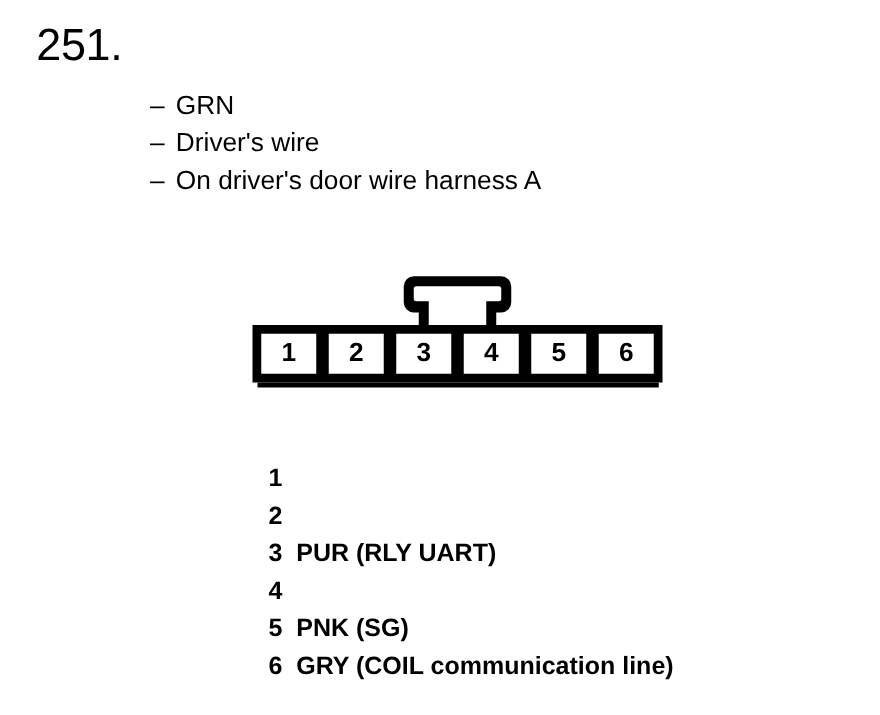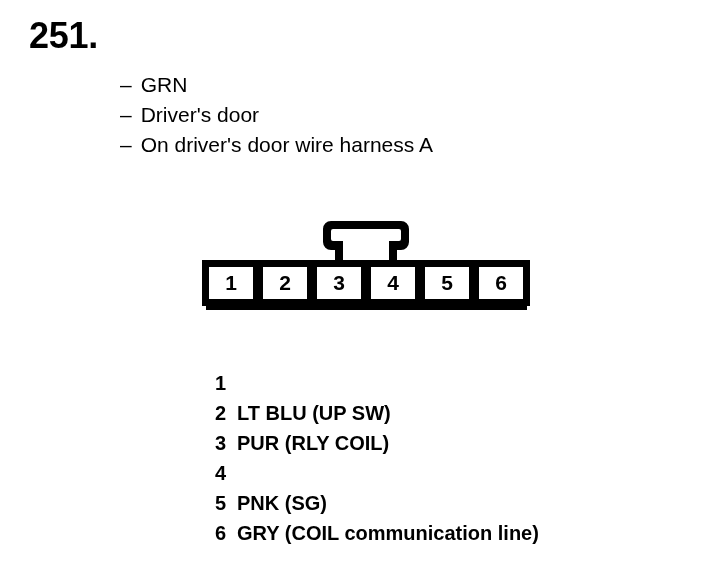--- a/index.html
+++ b/index.html
@@ -17,21 +17,21 @@
     overflow: hidden;
   }
 
   
   .title-row {
     position: absolute;
     left: 29px;
     top: 16px;
     display: flex;
     align-items: baseline;
-    font-weight: bold;
+    font-weight: normal;
     font-size: 36px;
     line-height: 1.1;
     letter-spacing: -0.3px;
     white-space: nowrap;
   }
   .title-row .item-number { margin-right: 24px; }
 
   
   .details {
     position: absolute;
@@ -119,21 +119,21 @@
     <span class="item-number">251.</span>
   </header>
 
   <ul class="details">
     <li class="detail-row">
       <span class="dash">–</span>
       <span>GRN</span>
     </li>
     <li class="detail-row">
       <span class="dash">–</span>
-      <span>Driver's door</span>
+      <span>Driver's wire</span>
     </li>
     <li class="detail-row">
       <span class="dash">–</span>
       <span>On driver's door wire harness A</span>
     </li>
   </ul>
 
   <figure class="connector">
     <svg class="latch" width="92" height="48" viewBox="0 0 92 48" aria-hidden="true">
       <path fill="#000000" fill-rule="evenodd" d="M15 46 V32 H11 A8 8 0 0 1 3 24 V11 A8 8 0 0 1 11 3 H81 A8 8 0 0 1 89 11 V24 A8 8 0 0 1 81 32 H77 V46 Z
@@ -149,25 +149,24 @@
     </div>
     <div class="conn-lip"></div>
   </figure>
 
   <section class="pinout">
     <div class="pin-row">
       <span class="pin-num">1</span>
     </div>
     <div class="pin-row">
       <span class="pin-num">2</span>
-      <span class="pin-label">LT BLU (UP SW)</span>
     </div>
     <div class="pin-row">
       <span class="pin-num">3</span>
-      <span class="pin-label">PUR (RLY COIL)</span>
+      <span class="pin-label">PUR (RLY UART)</span>
     </div>
     <div class="pin-row">
       <span class="pin-num">4</span>
     </div>
     <div class="pin-row">
       <span class="pin-num">5</span>
       <span class="pin-label">PNK (SG)</span>
     </div>
     <div class="pin-row">
       <span class="pin-num">6</span>

